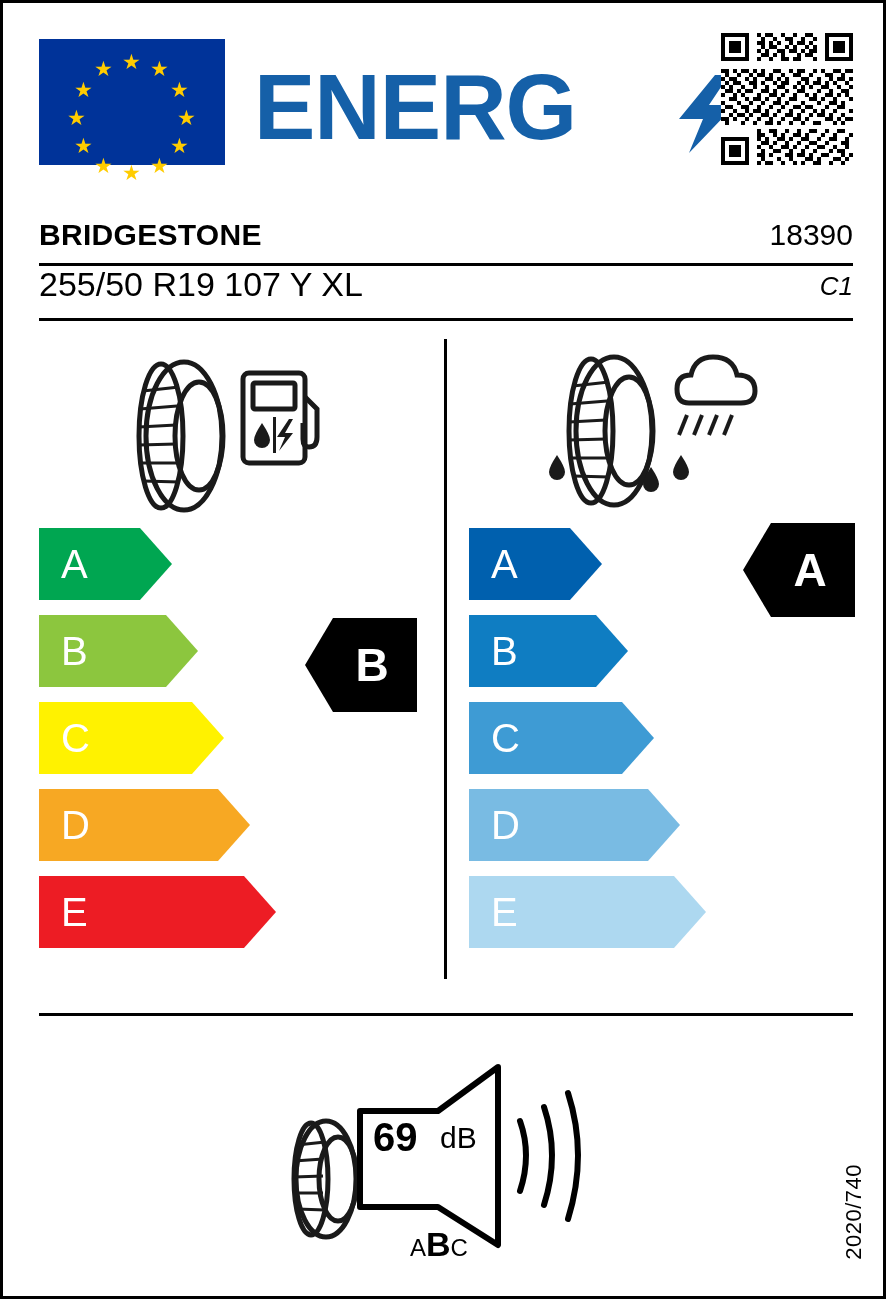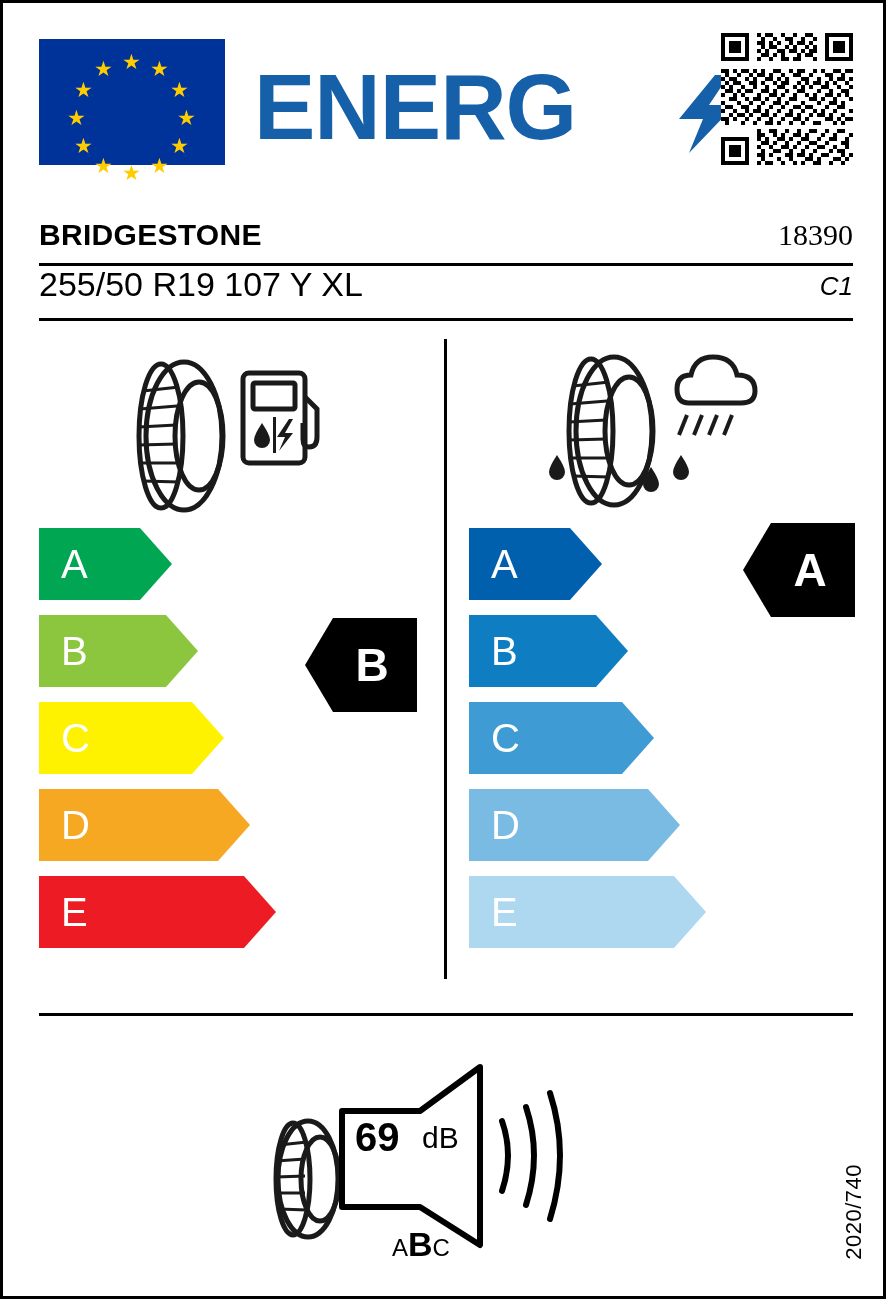--- a/index.html
+++ b/index.html
@@ -70,21 +70,20 @@
     margin-top: 19px;
   }
   .brand-name {
     position: absolute; left: 0; top: 0;
     font-size: 30px; font-weight: bold;
     letter-spacing: .3px;
   }
   .brand-code {
     position: absolute; right: 0; top: 0;
     font-size: 30px;
-    font-family: Liberation Serif, serif;
   }
 
   
   .size-row {
     position: absolute;
     left: 36px; top: 266px;
     width: 814px;
     height: 52px;
     border-bottom: 3px solid #000;
   }
@@ -165,21 +164,21 @@
     font-weight: bold;
     padding-left: 22px;
     line-height: 46px;
   }
   .result-fuel { left: 302px; top: 615px; }
   .result-grip { left: 740px; top: 520px; }
 
   
   .noise {
     position: absolute;
-    left: 267px; top: 1046px;
+    left: 285px; top: 1046px;
     width: 320px; height: 210px;
   }
   .noise-db {
     position: absolute;
     left: 85px; top: 68px;
     font-size: 40px;
     font-weight: bold;
     line-height: 40px;
   }
   .noise-dbunit {

